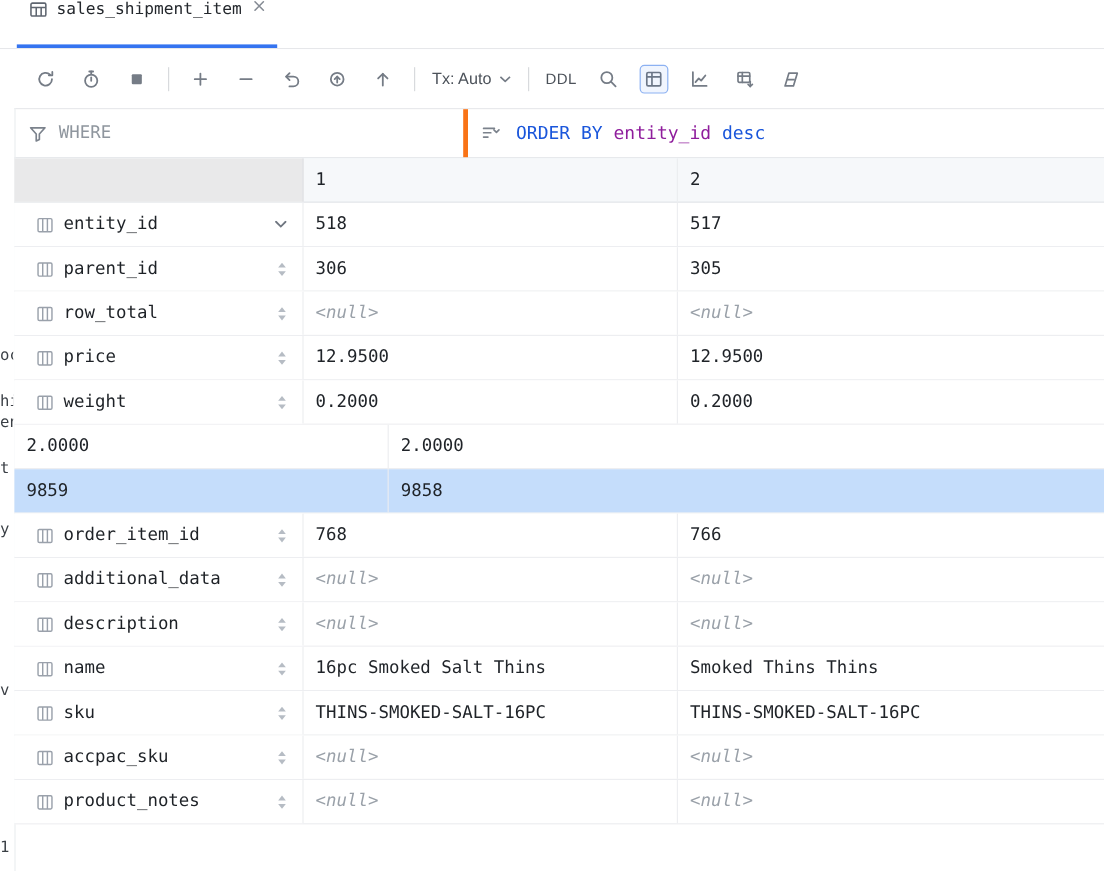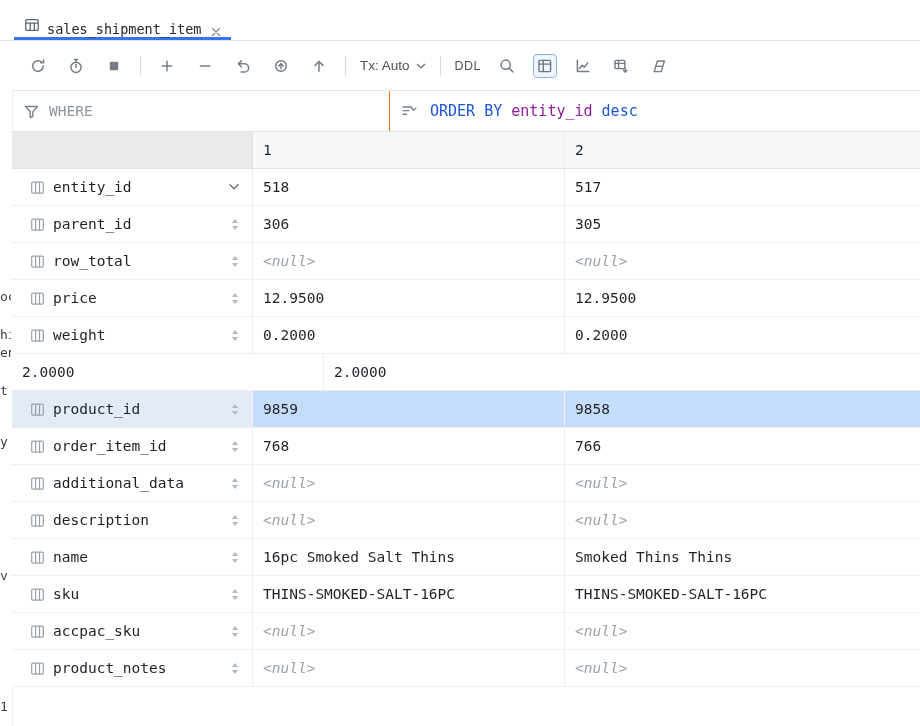--- a/index.html
+++ b/index.html
@@ -13,21 +13,21 @@
   }
   button { background: none; border: 0; padding: 0; cursor: pointer; font: inherit; }
 
   
   .tabbar {
     position: absolute; top: 0; left: 0; right: 0; height: 41px;
     background: #fff; border-bottom: 1px solid #e6e7ea;
     display: flex; align-items: stretch; padding-left: 14px;
   }
   .tab {
-    display: flex; align-items: flex-end; gap: 7px;
+    display: flex; align-items: flex-start; gap: 7px;
     padding: 0 10px; border-bottom: 3px solid #3574f0;
   }
   .tab-label { font-size: 13.5px; color: #23272c; }
   .tab-close { display: flex; align-items: center; margin-left: 3px; }
 
   
   .toolbar {
     position: absolute; top: 41px; left: 0; right: 0; height: 49px;
     display: flex; align-items: center; gap: 14px;
     padding-left: 26px; background: #fff;
@@ -42,21 +42,21 @@
   .toggle-selected { border: 1px solid #8cb1f2; background: #f0f5fe; }
 
   
   .filterrow {
     position: absolute; top: 90px; left: 12px; right: 0; height: 42px;
     border-top: 1px solid #e8e9ec; border-bottom: 1px solid #e2e4e8;
     display: flex; background: #fff;
   }
   .where-field {
     flex: 0 0 378px; display: flex; align-items: center; gap: 9px;
-    padding-left: 11px; border-right: 1px solid #f97316;
+    padding-left: 11px; border-right: 4px solid #f97316;
   }
   .where-text { color: #8f969e; font-size: 14.5px; }
   .orderby-field { flex: 1; display: flex; align-items: center; gap: 12px; padding-left: 10px; font-size: 15px; }
   .kw { color: #1a56db; }
   .ident { color: #8f1d9c; }
 
   .left-line { position: absolute; left: 12px; top: 90px; bottom: 0; width: 1px; background: #eceef0; }
 
   
   .grid { position: absolute; top: 132px; left: 12px; right: 0; }
@@ -319,35 +319,20 @@
           </span>
         </div>
         <div class="cell value v1">0.2000</div>
         <div class="cell value v2">0.2000</div>
       </div>
       <div class="grid-row">
         <div class="cell value v1">2.0000</div>
         <div class="cell value v2">2.0000</div>
       </div>
       <div class="grid-row selected">
-        <div class="cell label">
-          <span style="display:flex">
-            <svg width="15" height="15" viewBox="0 0 15 15" fill="none" stroke="#9aa1ab" stroke-width="1.2">
-              <rect x="1.7" y="2.2" width="11.6" height="10.9" rx="1.1"></rect>
-              <path d="M5.6 2.2v10.9M9.5 2.2v10.9"></path>
-            </svg>
-          </span>
-          <span class="rname">product_id</span>
-          <span class="sorter">
-            <svg width="8" height="13" viewBox="0 0 8 13" fill="#b6bcc4">
-              <path d="M4 1 7.2 5H.8z"></path>
-              <path d="M4 12 .8 8h6.4z"></path>
-            </svg>
-          </span>
-        </div>
         <div class="cell value v1">9859</div>
         <div class="cell value v2">9858</div>
       </div>
       <div class="grid-row">
         <div class="cell label">
           <span style="display:flex">
             <svg width="15" height="15" viewBox="0 0 15 15" fill="none" stroke="#9aa1ab" stroke-width="1.2">
               <rect x="1.7" y="2.2" width="11.6" height="10.9" rx="1.1"></rect>
               <path d="M5.6 2.2v10.9M9.5 2.2v10.9"></path>
             </svg>

